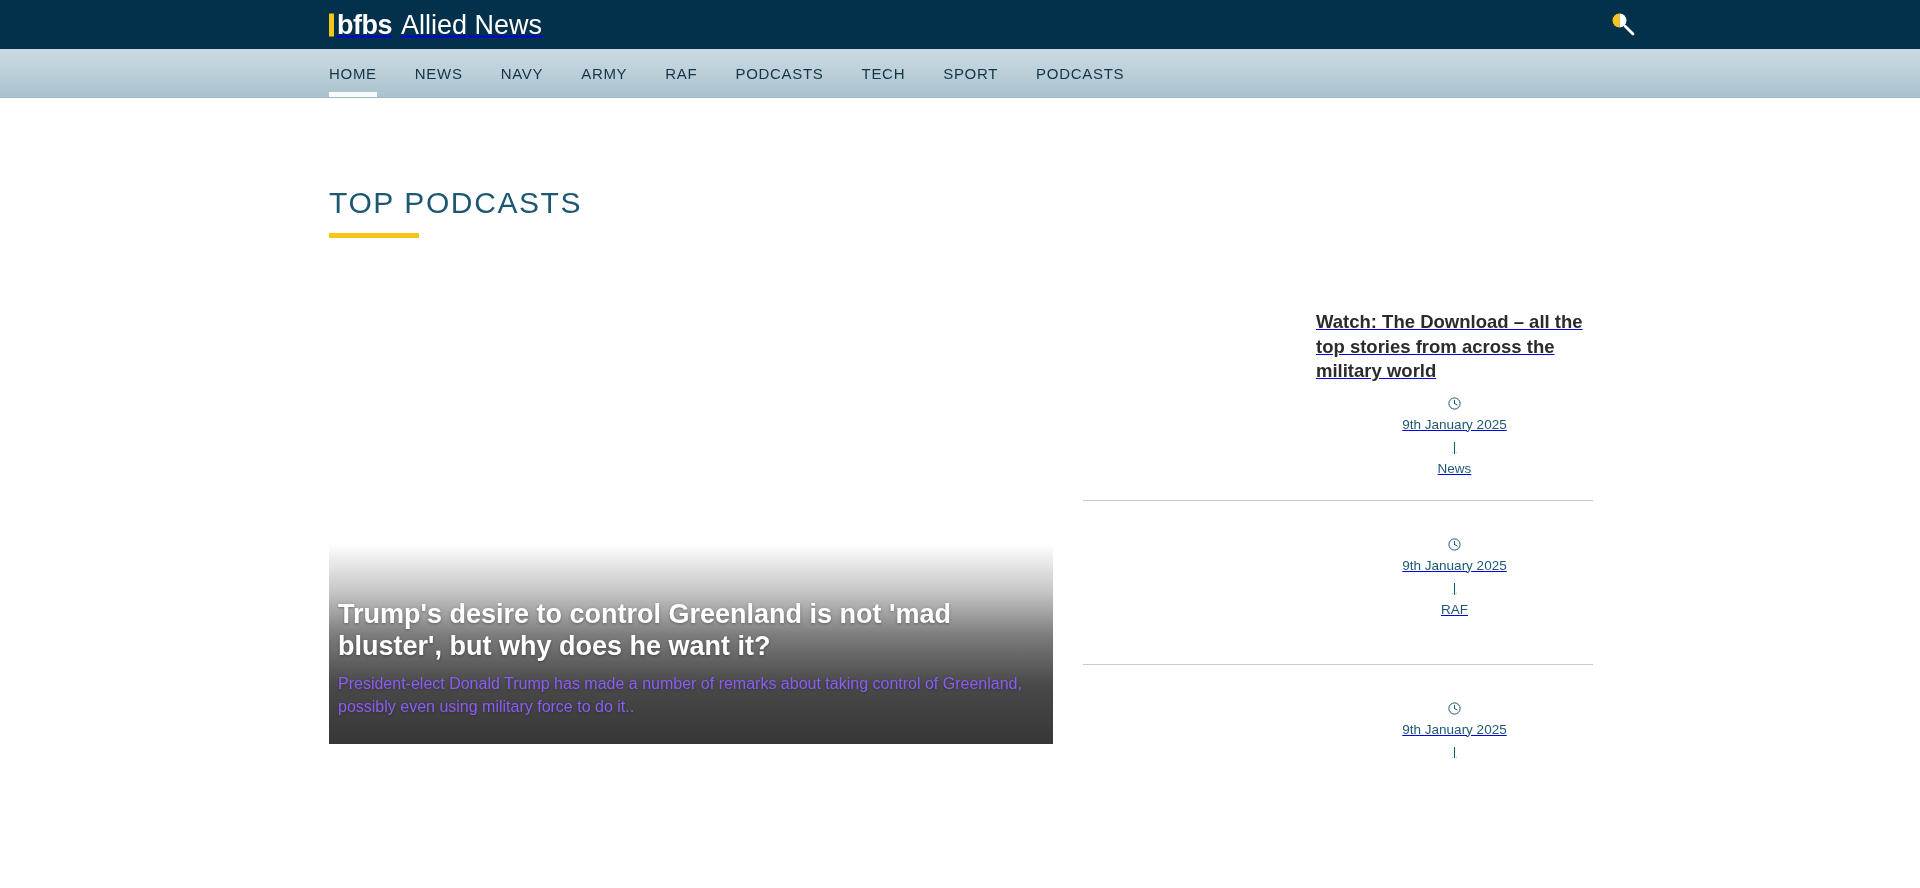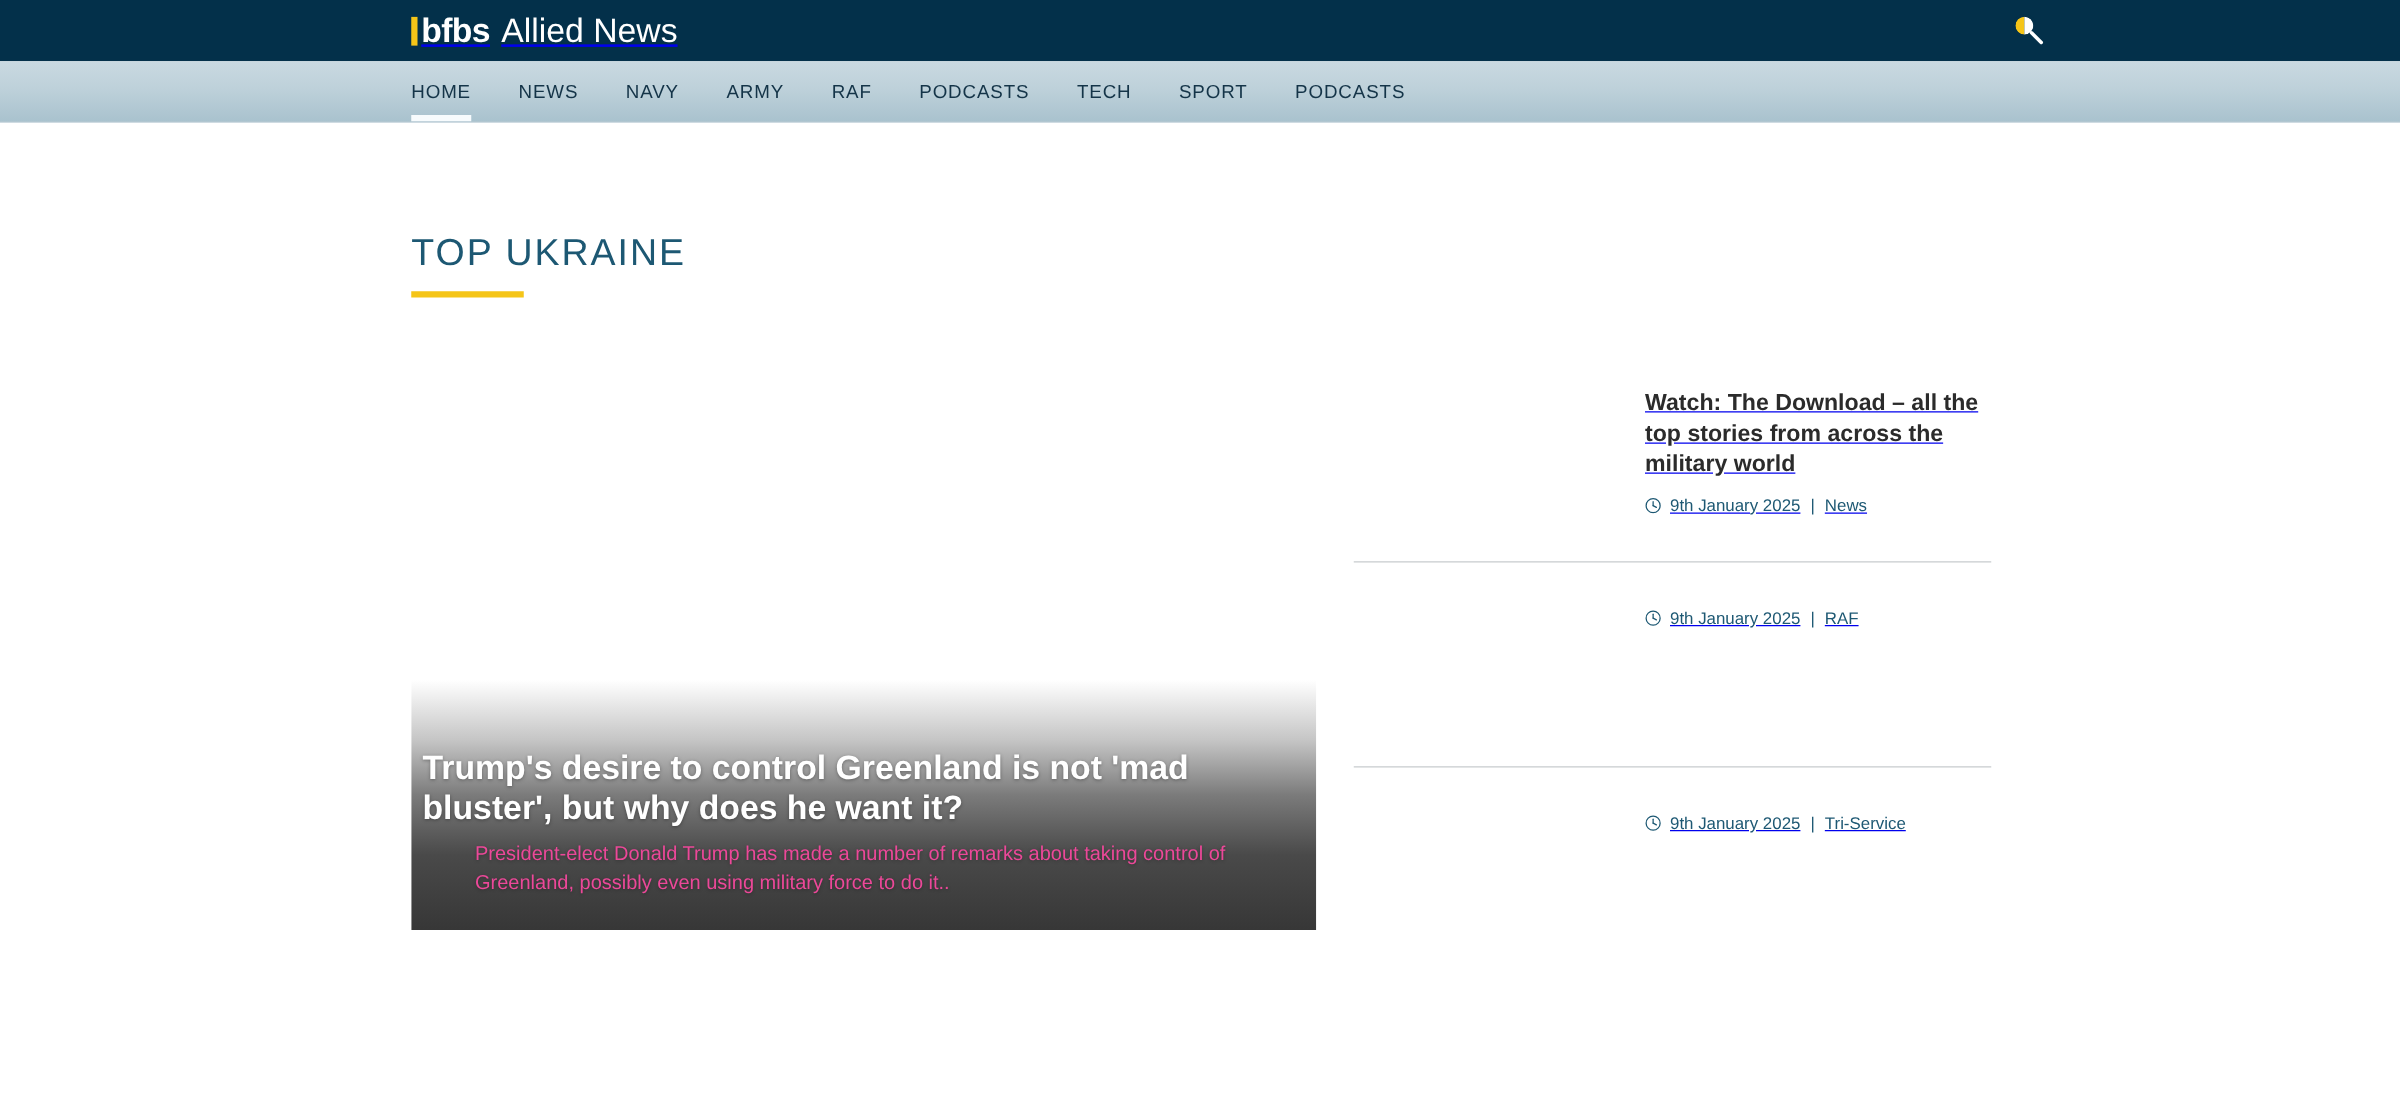--- a/index.html
+++ b/index.html
@@ -163,25 +163,24 @@
   .hero-title {
     color:#ffffff;
     font-size:27px;
     font-weight:bold;
     line-height:1.19;
     letter-spacing:0px;
     text-shadow:0 1px 3px rgba(0,0,0,0.35);
   }
   .hero-sub {
     margin-top:10px;
-    color:#ec4899;
+    color:#8b5cf6;
     font-size:16px;
     line-height:1.44;
     text-shadow:0 1px 3px rgba(0,0,0,0.3);
-    margin-left:42px;
   }
 
   
   .side-list {
     position:absolute;
     left:1083px;
     top:196px;
     width:510px;
   }
   .side-item {
@@ -207,20 +206,21 @@
     letter-spacing:0px;
   }
   .side-meta {
     margin-top:13px;
     display:flex;
     align-items:center;
     gap:7px;
     font-size:13.5px;
     color:#1d5873;
     white-space:nowrap;
+    flex-direction:column;
   }
   .side-meta .sep { color:#1d5873; margin:0 1px; }
   .clock-icon { display:inline-flex; align-items:center; }
 
   
   .bottom-grid {
     position:absolute;
     left:329px;
     top:660px;
     width:1264px;
@@ -293,21 +293,21 @@
       </a>
     <a class="nav-item" href="#">
         <span>PODCASTS</span>
       </a>
   </div>
 </nav>
 
 <div class="content">
 
   <div class="section-head">
-    <div class="section-title">TOP UKRAINE</div>
+    <div class="section-title">TOP PODCASTS</div>
     <div class="section-rule"></div>
   </div>
 
   <a class="hero" href="#">
     <div class="hero-img"></div>
     <div class="hero-overlay"></div>
     <div class="hero-text">
       <div class="hero-title">Trump's desire to control Greenland is not 'mad bluster', but why does he want it?</div>
       <div class="hero-sub">President-elect Donald Trump has made a number of remarks about taking control of Greenland, possibly even using military force to do it..</div>
     </div>

